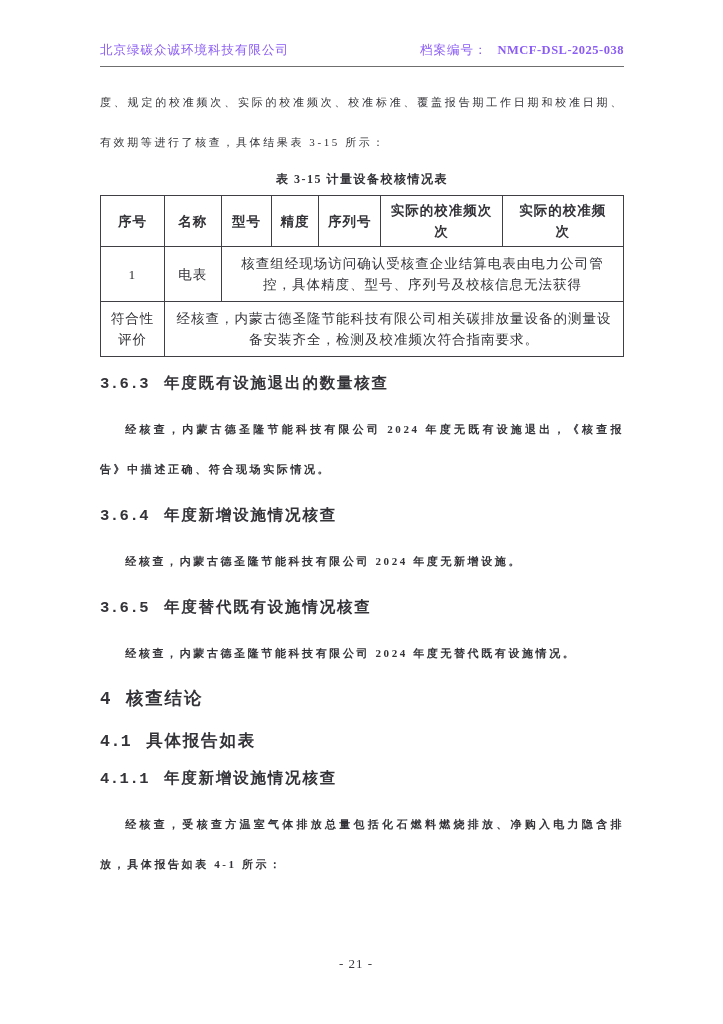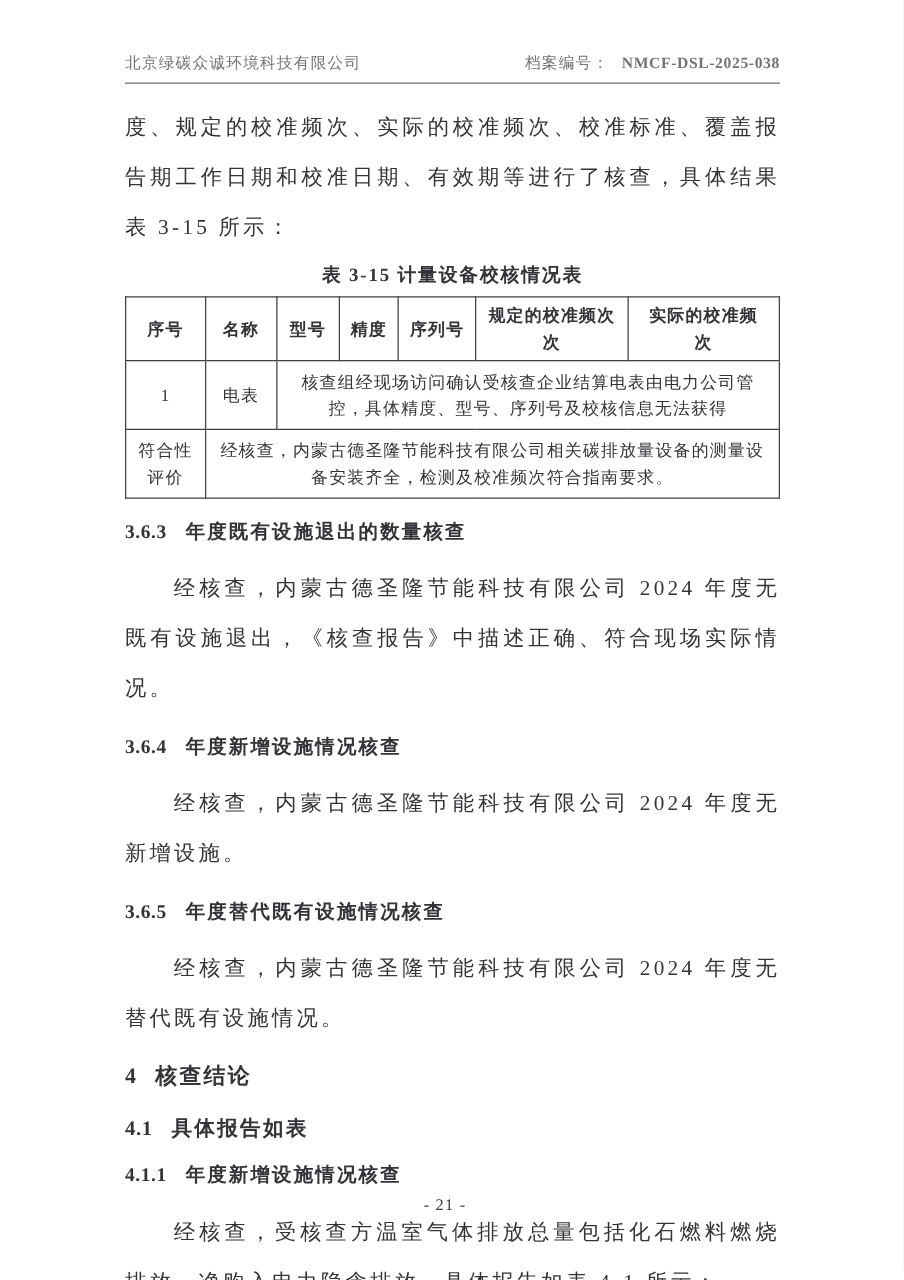--- a/index.html
+++ b/index.html
@@ -4,50 +4,51 @@
 <style>
   html,body{margin:0;padding:0;background:#e8e8e8;}
   .page{
     width:723px;height:1024px;background:#ffffff;position:relative;
     box-sizing:border-box;padding:42px 99px 0 100px;overflow:hidden;
     font-family:"Liberation Serif","DejaVu Serif",serif;color:#333338;
   }
   
   .hdr{
     display:flex;justify-content:space-between;align-items:flex-end;
-    font-size:12.5px;letter-spacing:1px;color:#737373;
+    font-size:12.5px;letter-spacing:1px;color:#8b5cf6;
     padding-bottom:7px;border-bottom:1.5px solid #6f6f6f;
   }
   .hdr .right{white-space:nowrap;}
   .hdr .num{margin-left:10px;letter-spacing:.5px;font-weight:bold;margin-top:13px;}
   
   .para{
-    font-size:17px;line-height:40px;letter-spacing:2.6px;
+    font-size:11px;line-height:40px;letter-spacing:2.6px;
     text-align:justify;margin:15px 0 0 0;
   }
-  .ind{text-indent:2.3em;}
+  .ind{text-indent:2.3em;font-weight:bold;}
   
   .cap{
-    text-align:center;font-weight:bold;font-size:15px;
+    text-align:center;font-weight:bold;font-size:12px;
     letter-spacing:1.5px;margin:9px 0 7px 0;
   }
   
   table{width:100%;border-collapse:collapse;table-layout:fixed;}
   td{
     border:1.8px solid #3f3f44;text-align:center;vertical-align:middle;
     font-size:13.5px;letter-spacing:1px;line-height:21px;padding:3px 2px;
   }
   .t315 .th{font-weight:bold;height:44px;}
   .t315 .r1 td{height:48px;}
   .t315 .r2 td{height:48px;}
   .wrap{white-space:pre-line;}
   
   .h3{
     font-weight:bold;font-size:15.5px;letter-spacing:1.8px;
     margin:16px 0 0 0;
+    font-family:Liberation Mono, monospace;
   }
   .h3 .no{margin-right:15px;letter-spacing:.5px;}
   .h1x{font-size:17.5px;margin-top:13px;}
   .h2x{font-size:16.5px;margin-top:20px;}
   
   .foot{
     position:absolute;left:0;right:11px;bottom:52px;text-align:center;
     font-size:13px;letter-spacing:1px;color:#3a3a3e;
   }
 </style>
@@ -75,21 +76,21 @@
         <col style="width:23.2%">
         <col style="width:23.2%">
     </colgroup>
     <tbody>
       <tr>
         <td class="th">序号</td>
         <td class="th">名称</td>
         <td class="th">型号</td>
         <td class="th">精度</td>
         <td class="th">序列号</td>
-        <td class="th wrap">规定的校准频次
+        <td class="th wrap">实际的校准频次
 次</td>
         <td class="th wrap">实际的校准频
 次</td>
       </tr>
       <tr class="r1">
         <td>1</td>
         <td>电表</td>
         <td colspan="5" class="wrap">核查组经现场访问确认受核查企业结算电表由电力公司管
 控，具体精度、型号、序列号及校核信息无法获得</td>
       </tr>

